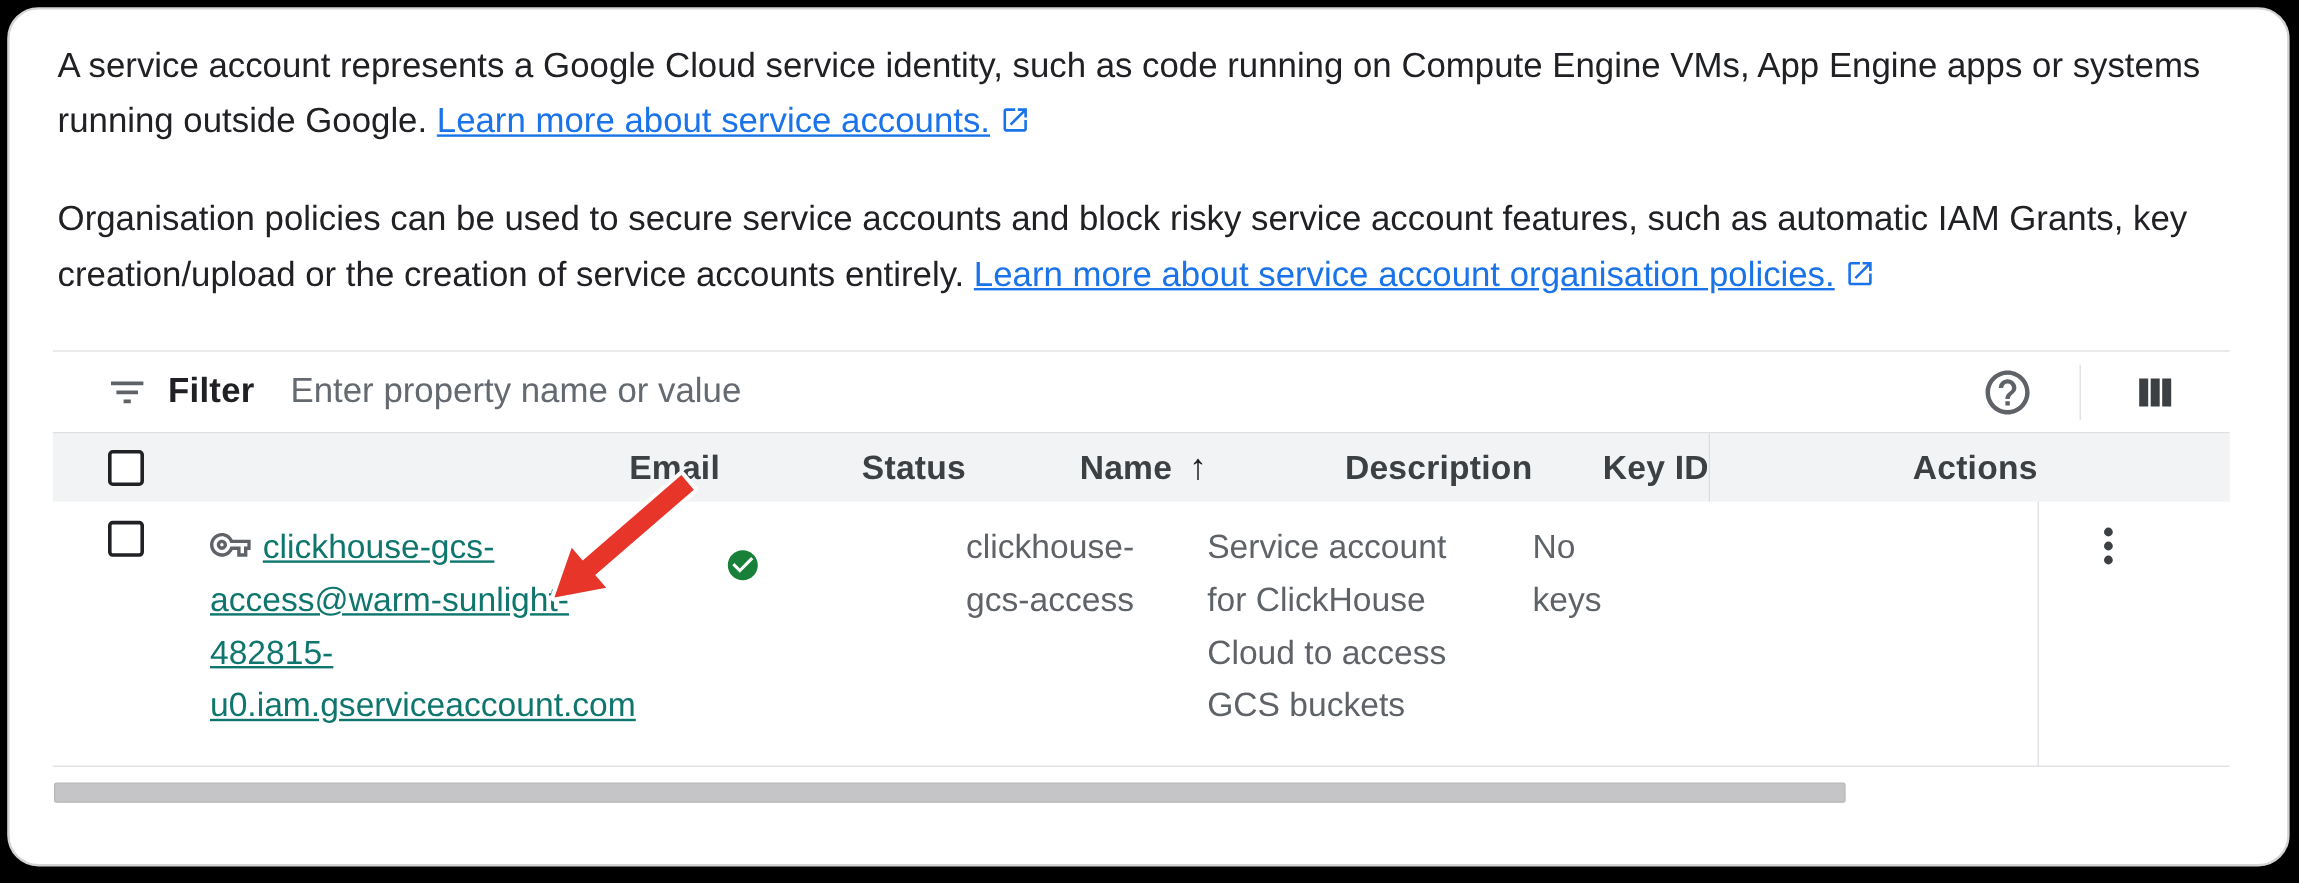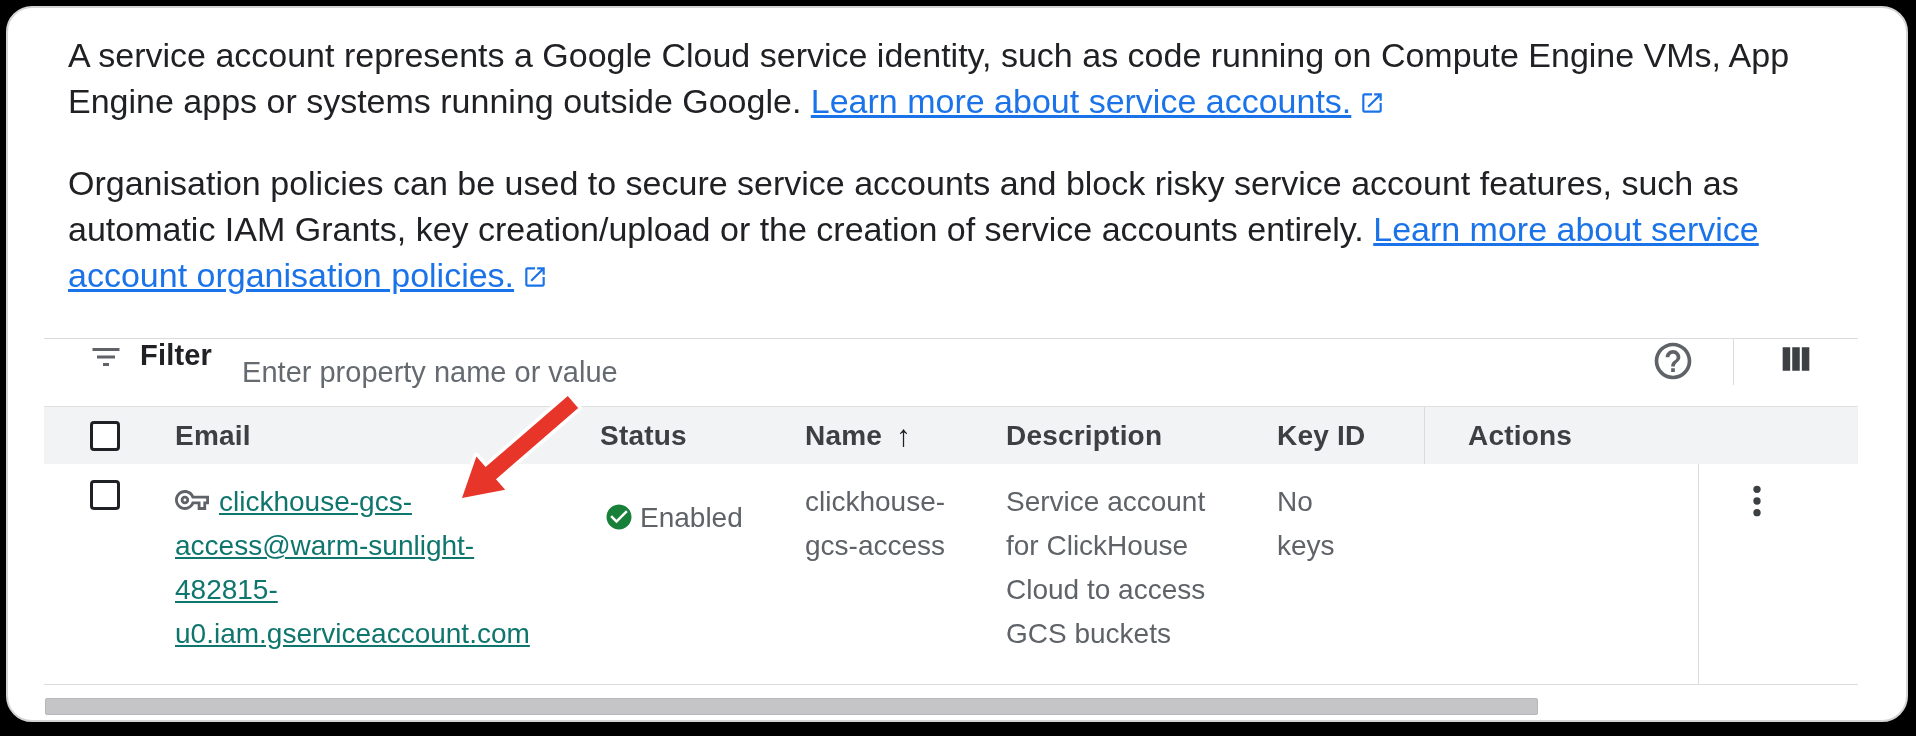--- a/index.html
+++ b/index.html
@@ -3,40 +3,40 @@
 <meta charset="utf-8">
 <style>
   * { margin:0; padding:0; box-sizing:border-box; }
   html,body { width:1916px; height:736px; background:#000; overflow:hidden;
               font-family:"Liberation Sans", sans-serif; }
   .card { position:absolute; left:6px; top:6px; width:1902px; height:716px;
           background:#fff; border:2px solid #d4d4d4; border-radius:26px; overflow:hidden; }
 
   .page-title { margin:18px 40px 0 40px; font-size:35px; font-weight:400; color:#202124; letter-spacing:.2px; }
 
-  .para { margin:24px 60px 0 60px; font-size:34px; line-height:46px; color:#202124; }
+  .para { margin:24px 60px 0 40px; font-size:29px; line-height:46px; color:#202124; }
   .para.second { margin-top:36px; }
   .text-link { color:#1a73e8; text-decoration:underline; cursor:pointer; }
   .ext-icon { width:26px; height:26px; vertical-align:-3px; margin-left:8px; }
 
   .table-block { margin:40px 0 0 36px; width:1814px; }
 
-  .toolbar { height:68px; border-top:1px solid #dadce0; display:flex; padding:0 0 0 44px; }
+  .toolbar { height:68px; border-top:1px solid #dadce0; display:flex; align-items:center; padding:0 0 0 44px; }
   .filter-icon { width:36px; height:36px; flex:0 0 auto; }
   .filter-label { font-size:29px; font-weight:700; color:#202124; margin-left:16px; letter-spacing:.2px; }
   .filter-input { flex:1 1 auto; border:none; outline:none; font-size:29px; color:#404040;
                   margin-left:30px; font-family:"Liberation Sans", sans-serif; background:transparent; }
   .filter-input::placeholder { color:#646a70; }
   .help-btn { width:44px; height:44px; margin-right:38px; cursor:pointer; }
   .toolbar-divider { width:1px; height:46px; background:#dadce0; }
   .cols-btn { width:40px; height:40px; margin:0 42px 0 42px; cursor:pointer; }
 
   .grid { display:grid; grid-template-columns:131px 425px 205px 201px 271px 147px 274px 160px; }
   .thead { background:#f1f3f4; border-top:1px solid #e0e0e0; height:58px; align-items:center; }
-  .th { font-size:28px; font-weight:700; color:#3c4043; letter-spacing:.2px; display:flex; align-items:center; }
+  .th { font-size:28px; font-weight:700; color:#3c4043; letter-spacing:.2px; display:flex; align-items:center;justify-content:flex-end; }
   .th-actions { border-left:1px solid #dadce0; height:100%; padding-left:43px; }
   .sort-arrow { font-size:30px; margin-left:14px; font-weight:700; color:#202124; }
 
   .tbody { border-bottom:1px solid #dadce0; min-height:220px; align-items:start; }
   .cell { padding-top:16px; font-size:28px; line-height:44px; color:#5f6368; }
   .checkbox { width:30px; height:30px; border:3px solid #202124; border-radius:4px; background:#fff; cursor:pointer; }
   .cb-head { margin-left:46px; }
   .cb-row  { margin:16px 0 0 46px; }
   .email-cell a { color:#0f766e; text-decoration:underline; cursor:pointer; }
   .key-icon { width:34px; height:34px; vertical-align:-6px; margin-right:10px; }
@@ -116,21 +116,20 @@
         </div>
       <div class="cell email-cell">
         <svg class="key-icon" viewBox="0 0 24 24" fill="#5f6368">
             <path d="M22 19h-6v-4h-2.68c-1.14 2.42-3.6 4-6.32 4-3.86 0-7-3.14-7-7s3.14-7 7-7c2.72 0 5.17 1.58 6.32 4H24v6h-2v4zm-4-2h2v-4h2v-2H11.94l-.23-.67C11.01 8.34 9.11 7 7 7c-2.76 0-5 2.24-5 5s2.24 5 5 5c2.11 0 4.01-1.34 4.71-3.33l.23-.67H18v4zM7 15c-1.65 0-3-1.35-3-3s1.35-3 3-3 3 1.35 3 3-1.35 3-3 3zm0-4c-.55 0-1 .45-1 1s.45 1 1 1 1-.45 1-1-.45-1-1-1z"></path>
           </svg><a>clickhouse-gcs-<br>access@warm-sunlight-<br>482815-<br>u0.iam.gserviceaccount.com</a>
       </div>
       <div class="cell status-cell">
         <svg class="check-circle" viewBox="0 0 24 24">
             <path d="M12 2C6.48 2 2 6.48 2 12s4.48 10 10 10 10-4.48 10-10S17.52 2 12 2zm-2 15l-5-5 1.41-1.41L10 14.17l7.59-7.59L19 8l-9 9z" fill="#188038"></path>
           </svg>
-        <span class="cell" style="padding-top:16px">Enabled</span>
       </div>
       <div class="cell">clickhouse-<br>gcs-access</div>
       <div class="cell">Service account<br>for ClickHouse<br>Cloud to access<br>GCS buckets</div>
       <div class="cell">No<br>keys</div>
       <div class="cell"></div>
       <div class="actions-cell">
         <svg class="kebab" viewBox="0 0 24 24" fill="#3c4043">
             <circle cx="12" cy="5" r="2.2"></circle>
             <circle cx="12" cy="12" r="2.2"></circle>
             <circle cx="12" cy="19" r="2.2"></circle>

